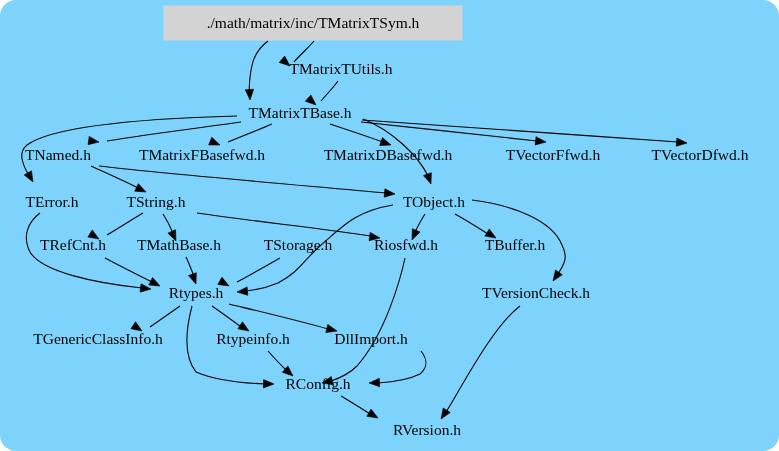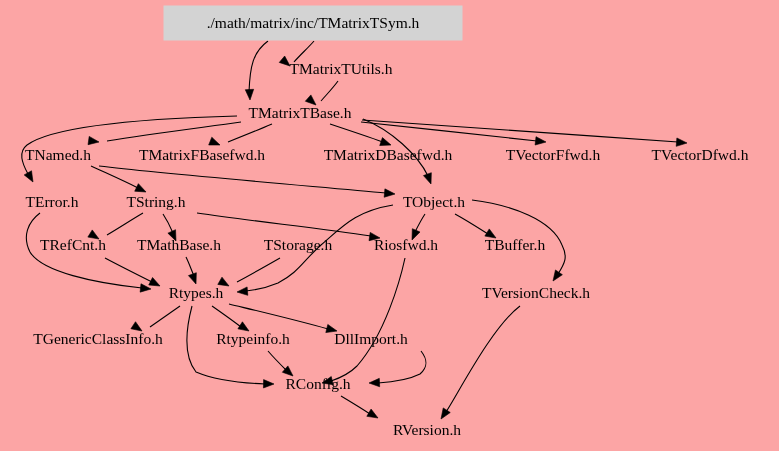--- a/index.html
+++ b/index.html
@@ -4,23 +4,24 @@
 <style>
   html, body {
     margin: 0;
     padding: 0;
     background: #ffffff;
   }
   #graph-root {
     position: relative;
     width: 779px;
     height: 451px;
-    background: #fca5a5;
+    background: #7dd3fc;
     font-family: "Liberation Serif", "DejaVu Serif", serif;
     overflow: hidden;
+    border-radius: 16px;
   }
   svg#graph-canvas {
     position: absolute;
     left: 0;
     top: 0;
     width: 779px;
     height: 451px;
   }
   .node-label {
     font-family: "Liberation Serif", "DejaVu Serif", serif;

